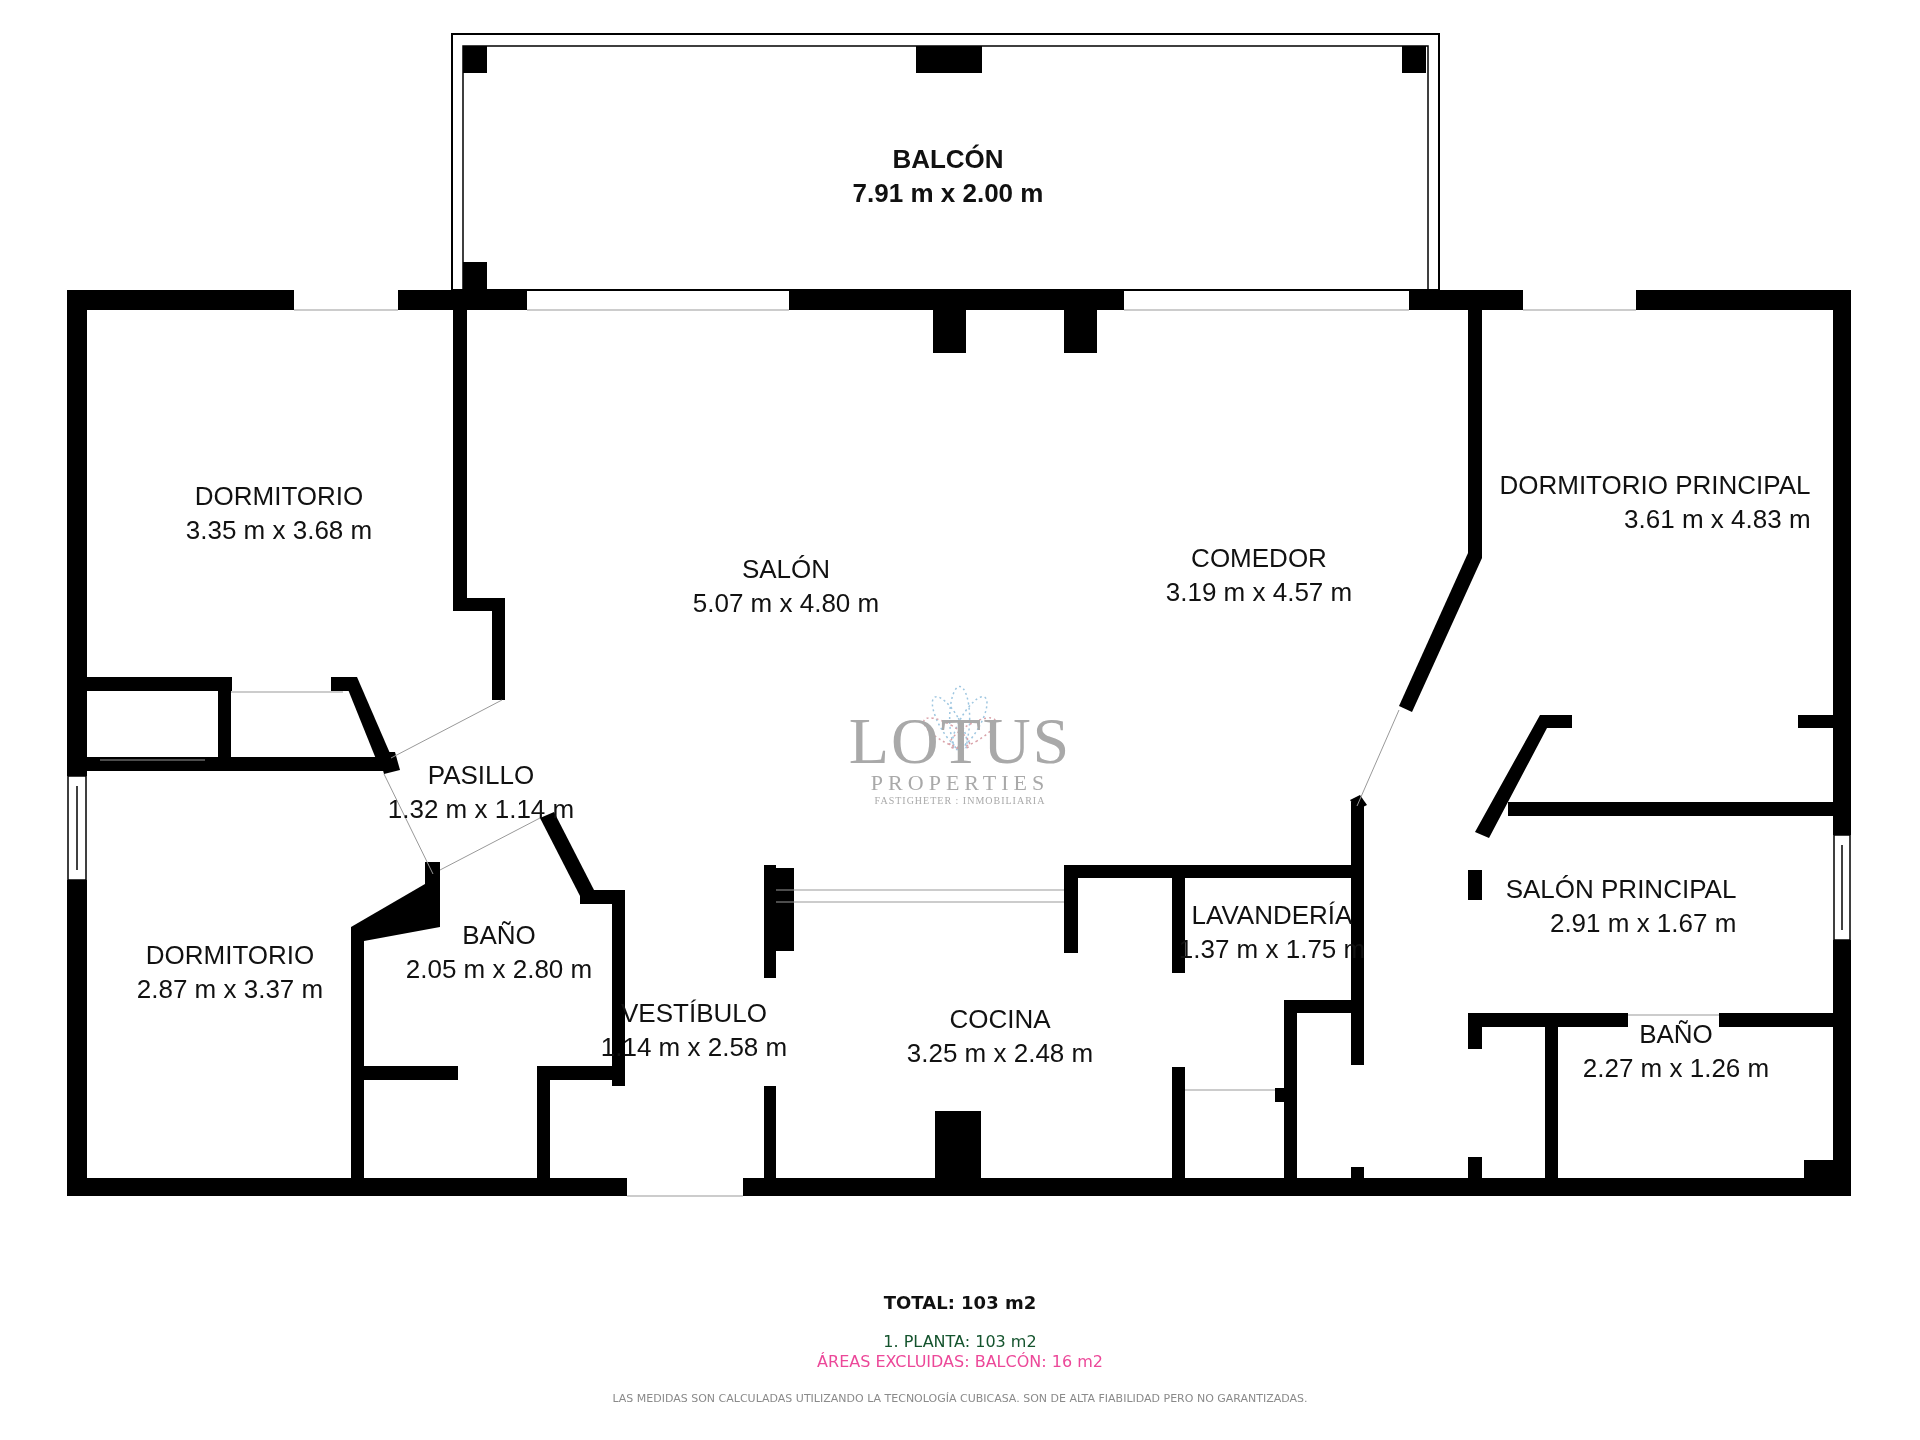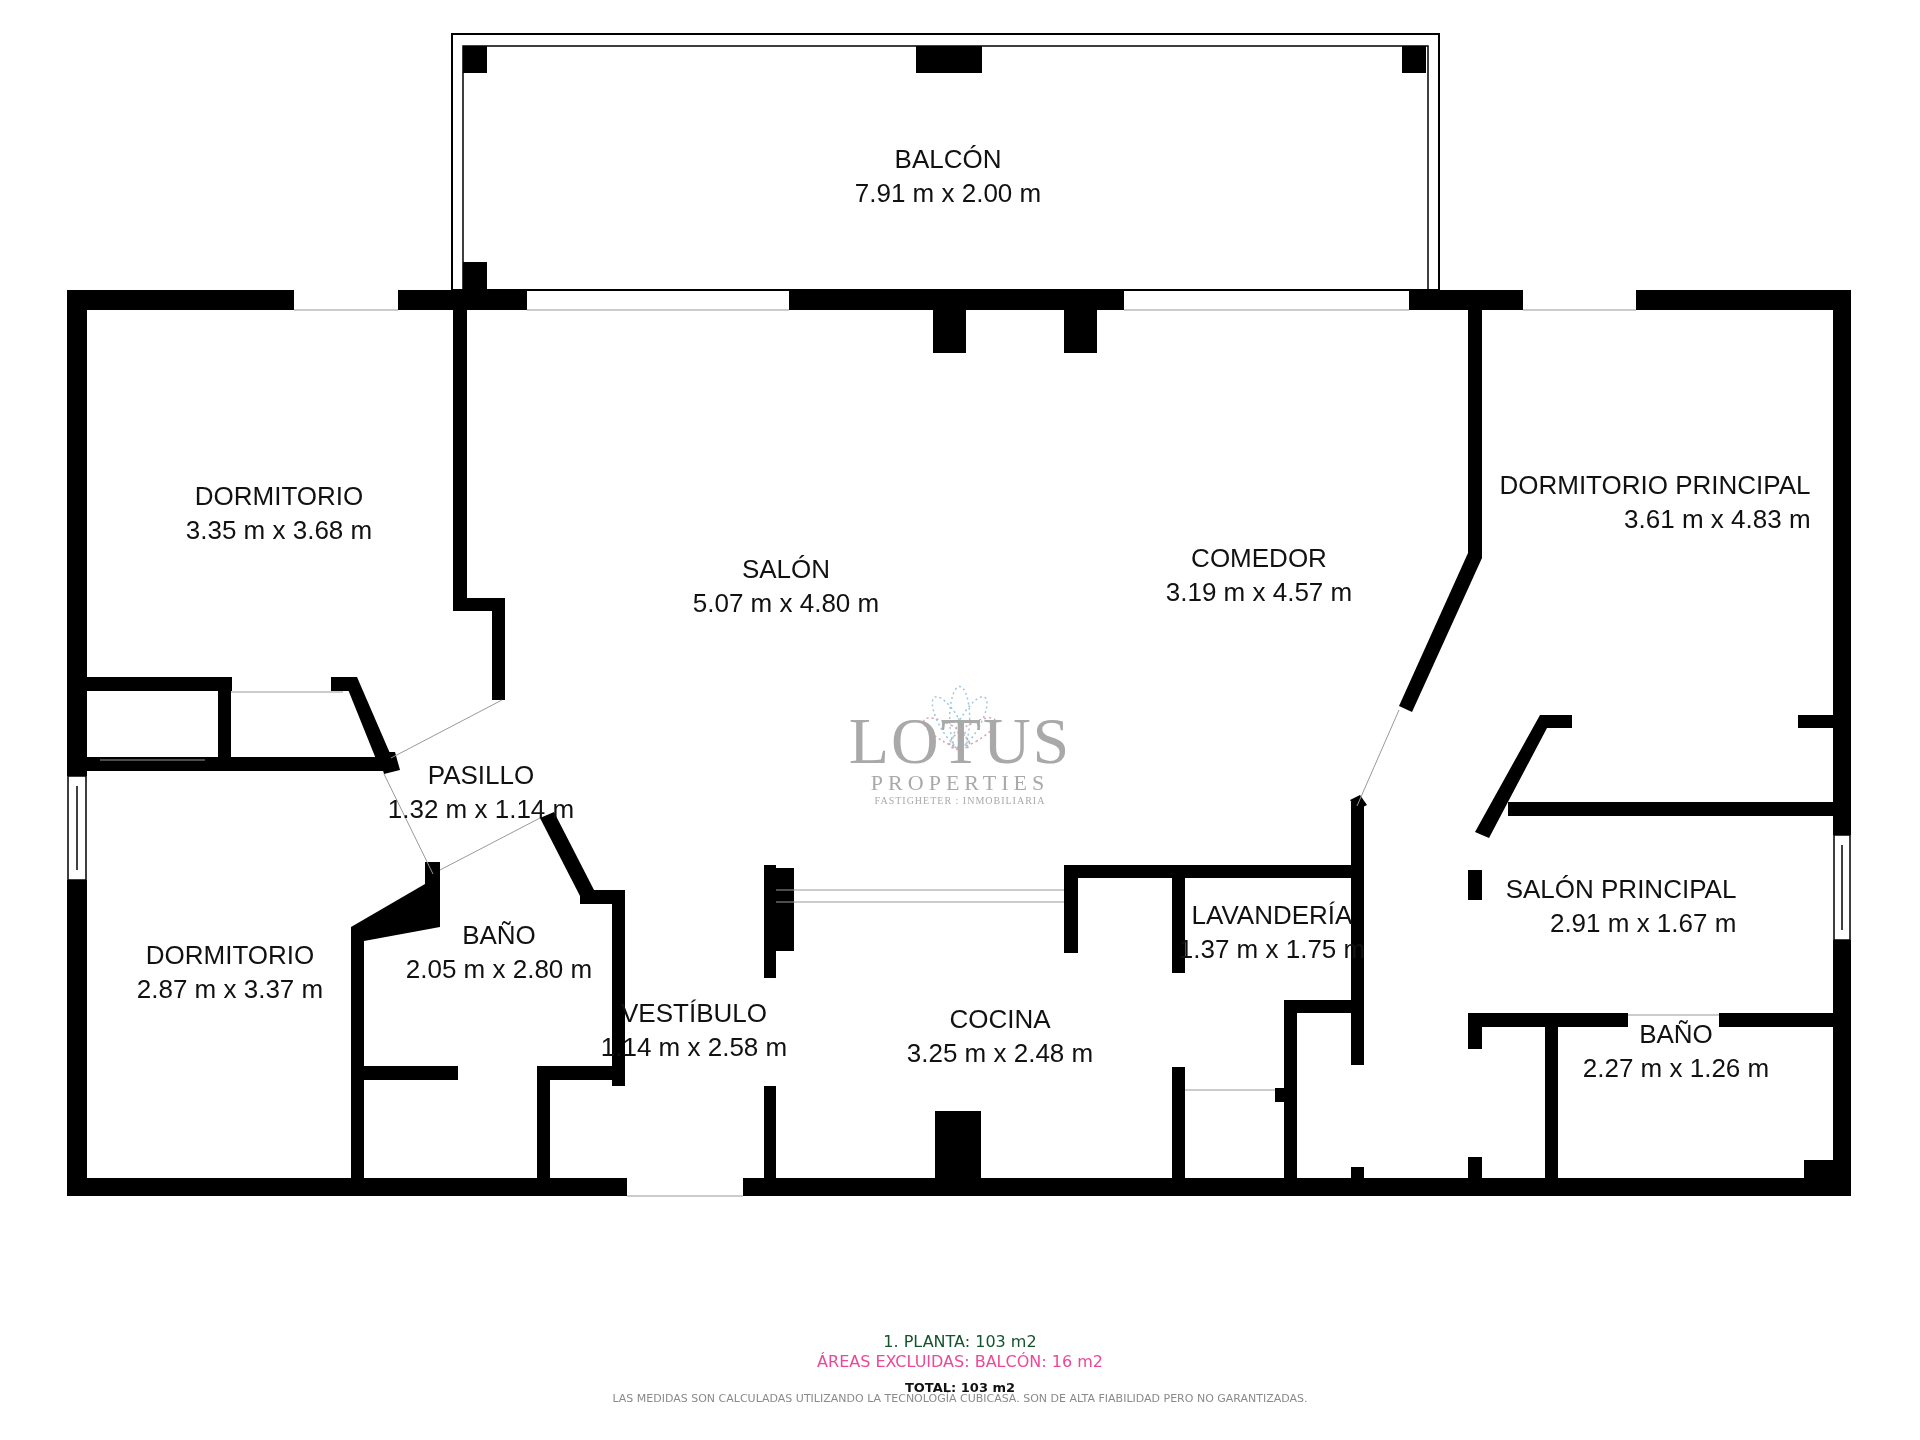--- a/index.html
+++ b/index.html
@@ -5,21 +5,21 @@
   html, body { margin: 0; padding: 0; background: #ffffff; }
   body { width: 1920px; height: 1440px; position: relative; overflow: hidden; font-family: "Liberation Sans", sans-serif; }
   #plan { position: absolute; left: 0; top: 0; width: 1920px; height: 1440px; }
   .room-label { position: absolute; transform: translate(-50%, -50%); text-align: center; color: #111; font-family: "Liberation Sans", sans-serif; font-size: 26px; line-height: 34px; white-space: nowrap; }
   .room-label .dim { display: block; text-align: right; }
   .watermark { position: absolute; left: 960px; top: 743px; transform: translate(-50%, -50%); text-align: center; color: #a9a9a9; font-family: "Liberation Serif", serif; }
   .watermark .wm-main { font-size: 66px; letter-spacing: 2px; line-height: 60px; display: block; }
   .watermark .wm-sub { font-size: 22px; letter-spacing: 5px; line-height: 24px; display: block; }
   .watermark .wm-tag { font-size: 10px; letter-spacing: 1px; display: block; }
   .footer { position: absolute; left: 960px; transform: translateX(-50%); text-align: center; white-space: nowrap; font-family: "DejaVu Sans", sans-serif; }
-  .f-total { top: 1380px; font-size: 13px; font-weight: bold; color: #111; }
+  .f-total { top: 1292px; font-size: 18px; font-weight: bold; color: #111; }
   .f-planta { top: 1332px; font-size: 16px; color: #14532d; }
   .f-excl { top: 1352px; font-size: 16px; color: #ec4899; }
   .f-disclaimer { top: 1392px; font-size: 11px; color: #8a8a8a; }
 </style>
 </head>
 <body>
 
 <svg id="plan" viewBox="0 0 1920 1440" xmlns="http://www.w3.org/2000/svg">
 
   <g fill="none" stroke="#000">
@@ -139,21 +139,21 @@
     <line x1="776" y1="890" x2="1064" y2="890"></line>
     <line x1="776" y1="902" x2="1064" y2="902"></line>
     <line x1="1185" y1="1090" x2="1275" y2="1090"></line>
     <line x1="1357" y1="806" x2="1399" y2="710"></line>
     <line x1="1628" y1="1015" x2="1719" y2="1015"></line>
     <line x1="231" y1="692" x2="343" y2="692"></line>
     <line x1="100" y1="760" x2="205" y2="760"></line>
   </g>
 </svg>
 
-<div class="room-label" style="left:948px; top:176px;">
+<div class="room-label" style="left:948px; top:176px;font-weight:bold;">
   <span>BALCÓN</span>
   <span class="dim">7.91 m x 2.00 m</span>
 </div>
 <div class="room-label" style="left:279px; top:513px;">
   <span>DORMITORIO</span>
   <span class="dim">3.35 m x 3.68 m</span>
 </div>
 <div class="room-label" style="left:786px; top:586px;">
   <span>SALÓN</span>
   <span class="dim">5.07 m x 4.80 m</span>

